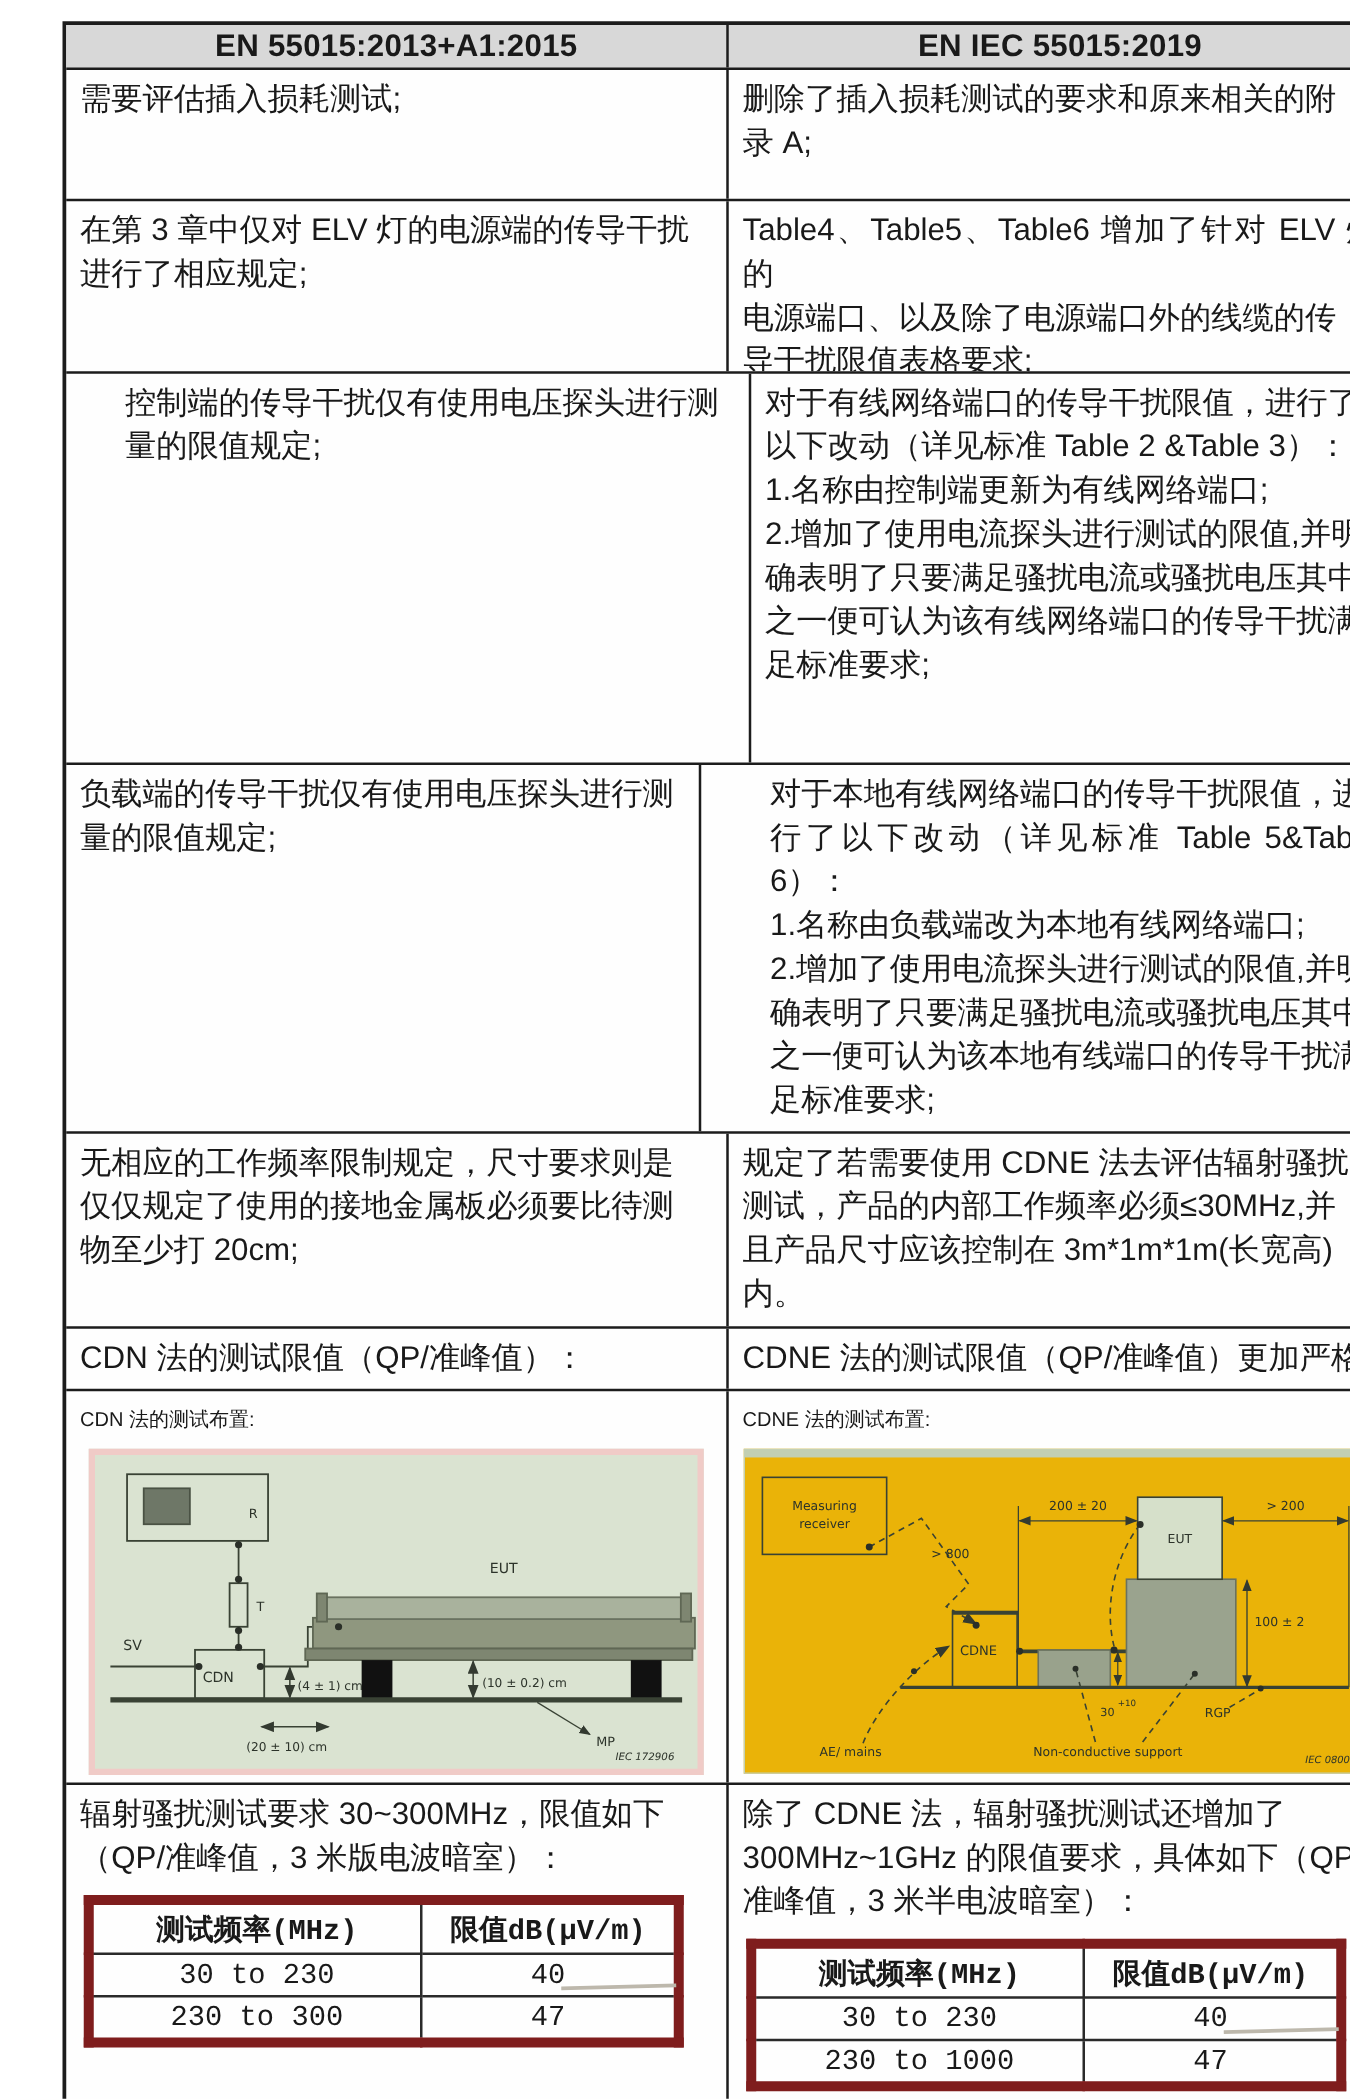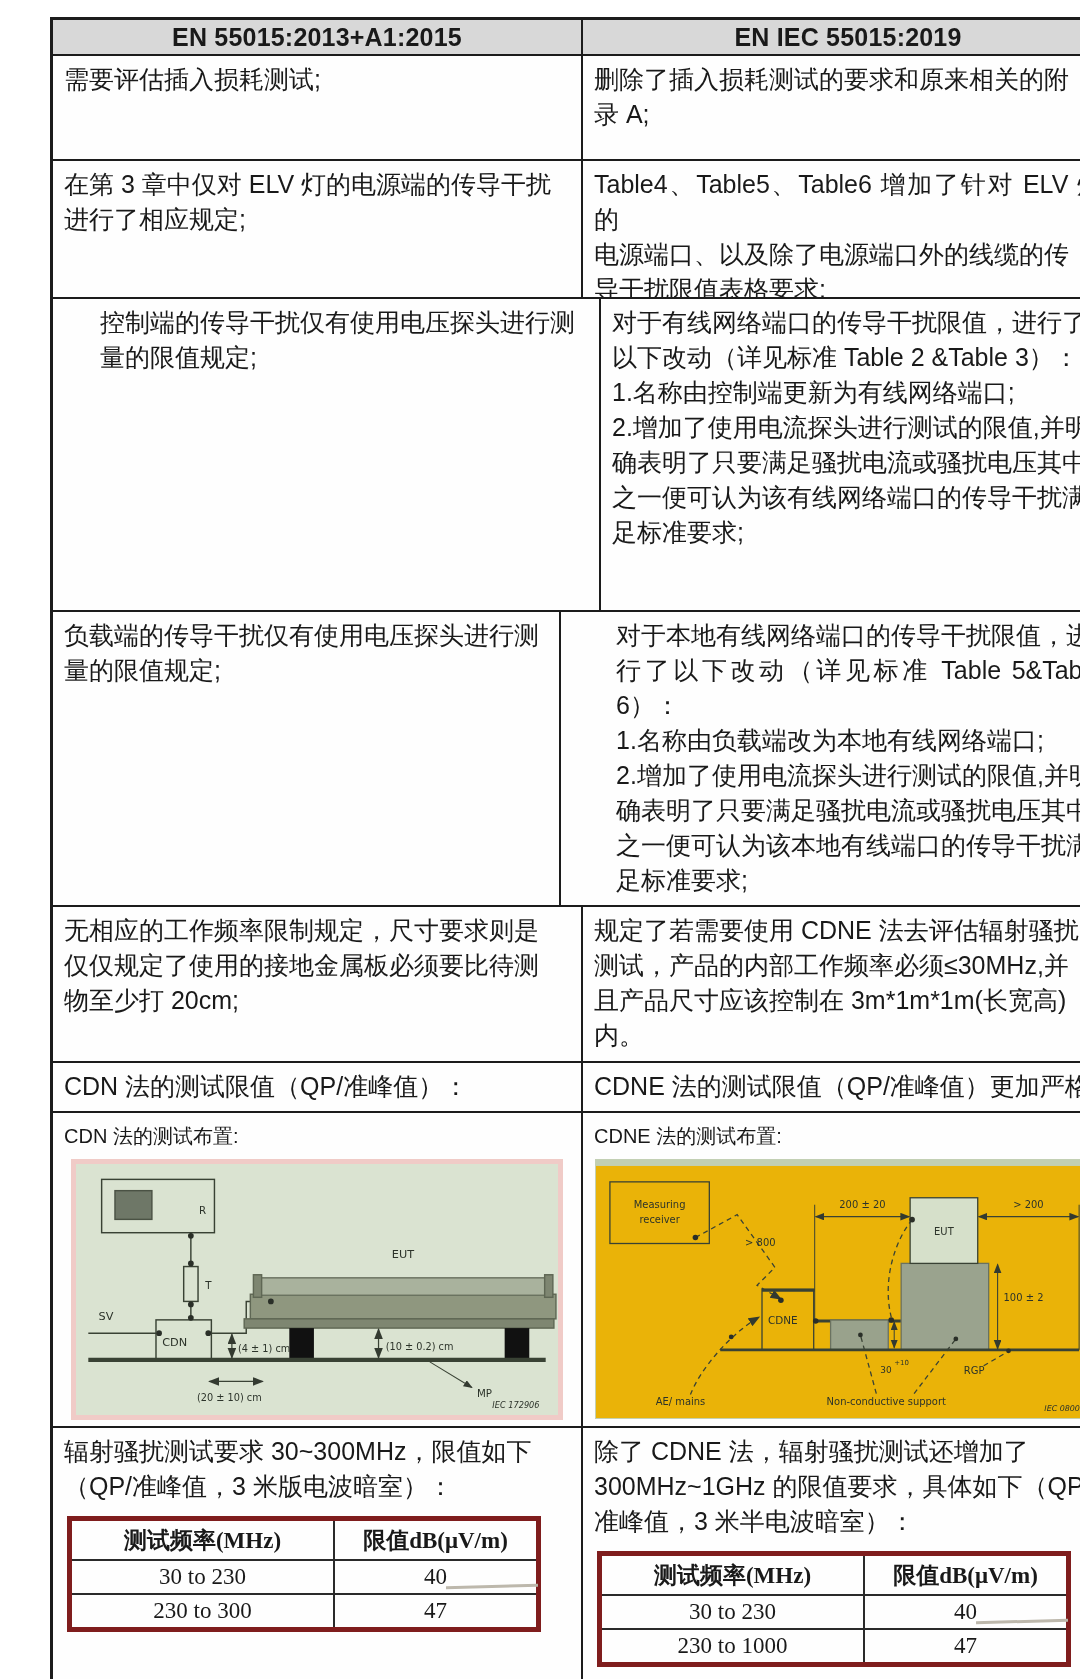--- a/index.html
+++ b/index.html
@@ -19,33 +19,33 @@
   .cell.left{border-right:2px solid #1c1c1c;}
   .header-row{background:#d8d8d8;}
   .header-row .cell{
     display:flex;align-items:center;justify-content:center;
     font-size:25px;font-weight:600;letter-spacing:.2px;
   }
   .celltext{
     padding:6px 11px 0 11px;font-size:25px;line-height:35px;
     white-space:pre-wrap;text-align:justify;
   }
-  .fig-title{padding:6px 11px 0 11px;font-size:20px;line-height:35px;}
+  .fig-title{padding:6px 11px 0 11px;font-size:16px;line-height:35px;}
   .fig-frame-left{
     margin:5px 18px 0 18px;border:5px solid #f0cbc7;background:#dae3d1;
   }
   .fig-frame-right{
     margin:5px 14px 0 12px;border:1px solid #c3d0b4;background:#eab308;
   }
   .fig-frame-left svg,.fig-frame-right svg{display:block;width:100%;height:auto;}
   svg text{font-family:"DejaVu Sans",sans-serif;fill:#2c332a;}
   .limits{
     border-collapse:collapse;margin:12px 0 0 14px;
-    font-family:Liberation Serif, serif;
-    border:5px solid #7f1d1d;
+    font-family:Liberation Mono, monospace;
+    border:8px solid #7f1d1d;
   }
   .limits th,.limits td{
     border:2px solid #2a2a2a;text-align:center;padding:1px 8px;
     font-size:23px;position:relative;
   }
   .limits th{font-weight:700;height:36px;}
   .limits td{height:30px;}
   .limits .c-freq{width:245px;}
   .limits .c-lim{width:185px;}
   .scan-artifact{

